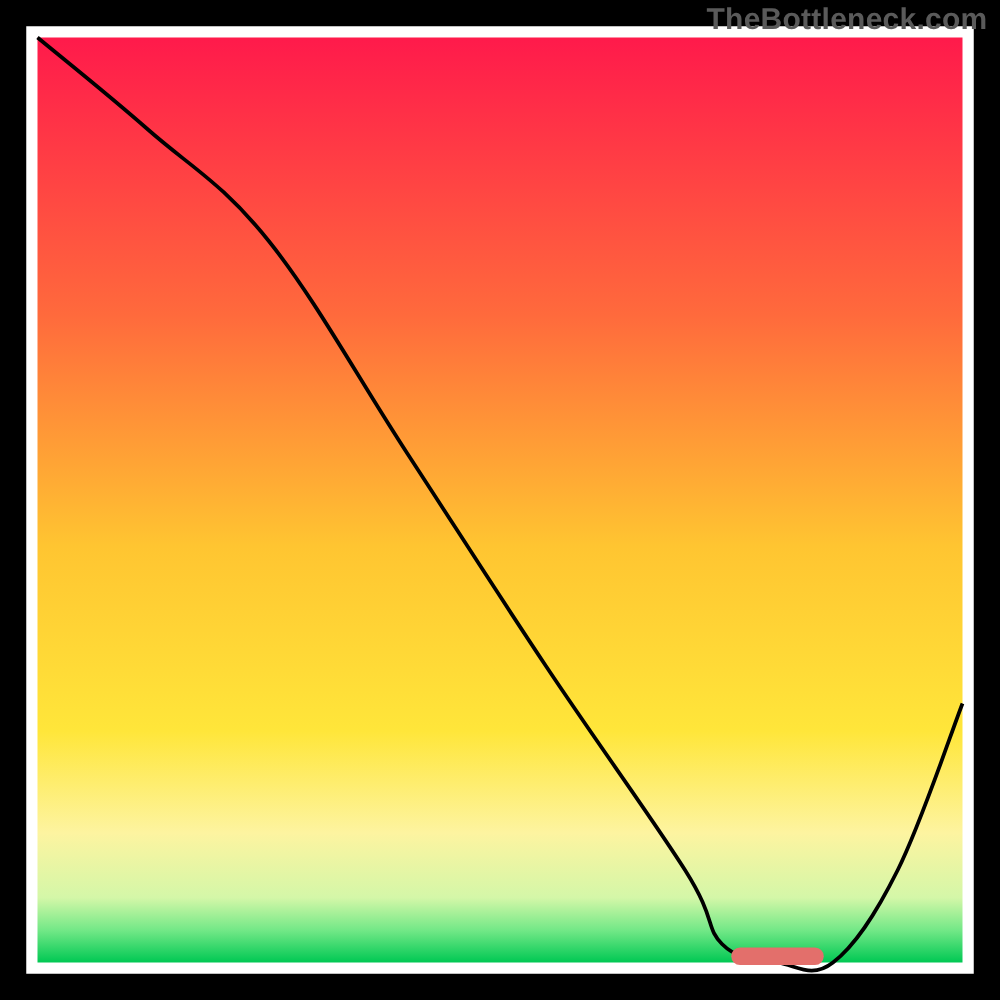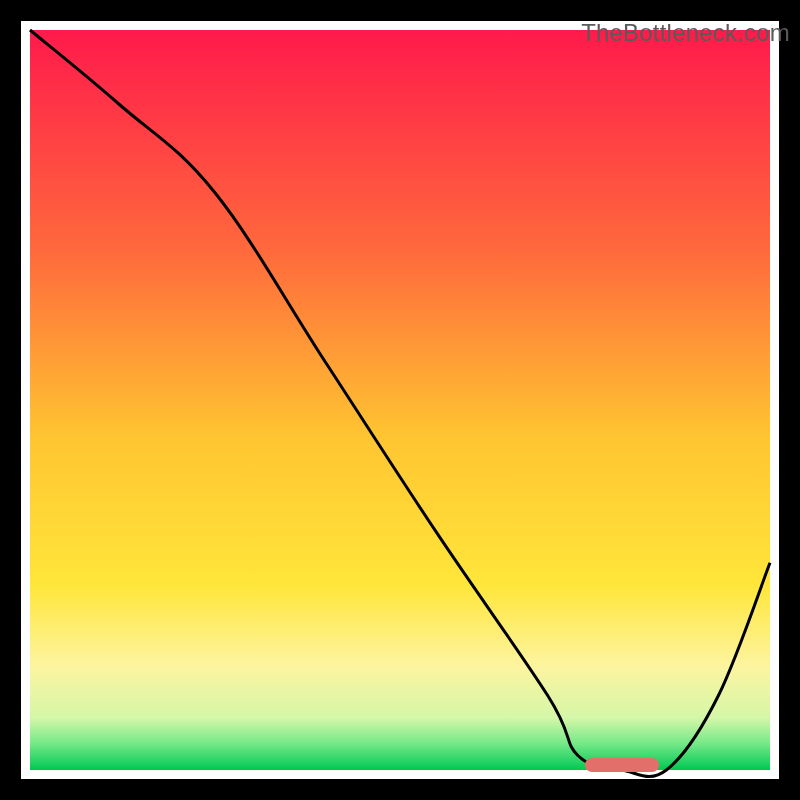--- a/index.html
+++ b/index.html
@@ -10,24 +10,24 @@
     background: #ffffff;
     font-family: Arial, Helvetica, sans-serif;
   }
   .frame {
     position: relative;
     width: 800px;
     height: 800px;
   }
   .watermark {
     position: absolute;
-    top: 19px;
+    top: 2px;
     right: 10px;
     font-size: 24px;
-    font-weight: normal;
+    font-weight: bold;
     color: #5a5a5a;
     letter-spacing: 0.2px;
     z-index: 10;
   }
   svg.plot {
     position: absolute;
     left: 0;
     top: 0;
     width: 800px;
     height: 800px;

